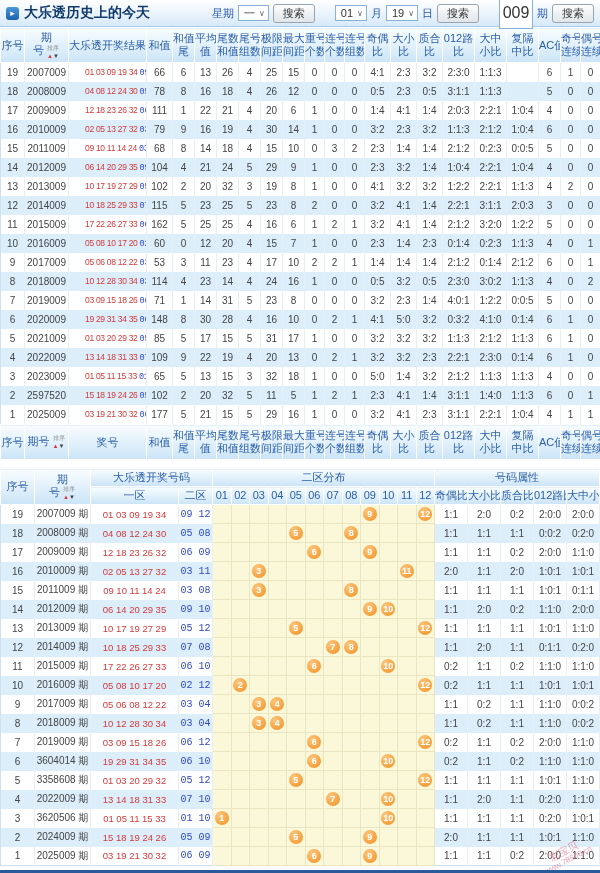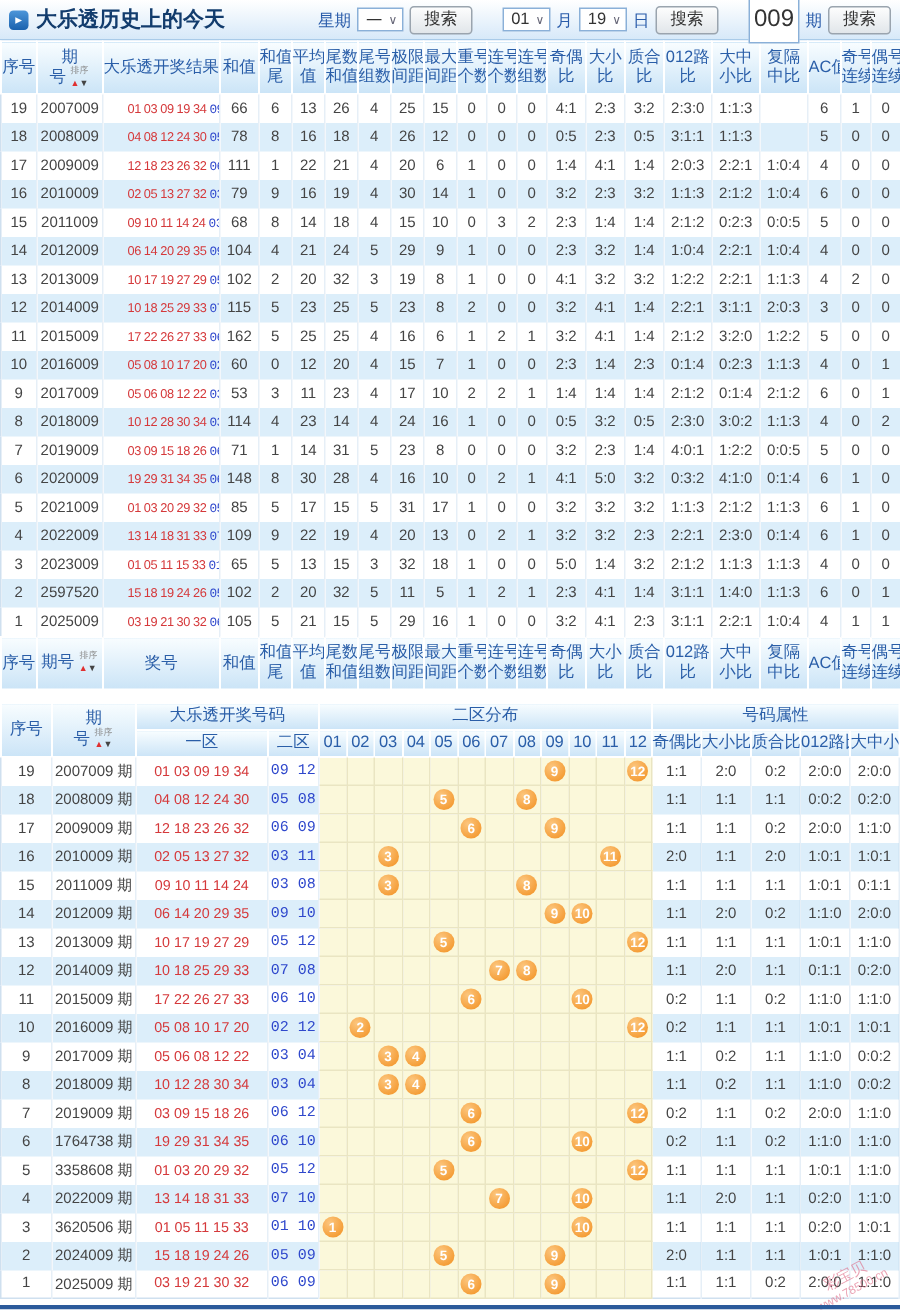--- a/index.html
+++ b/index.html
@@ -588,21 +588,21 @@
         <td>1:4:0</td>
         <td>1:1:3</td>
         <td>6</td>
         <td>0</td>
         <td>1</td>
       </tr>
       <tr>
         <td>1</td>
         <td>2025009</td>
         <td class="result"><span class="red">03 19 21 30 32</span> <span class="blue">06 09</span></td>
-        <td>105</td>
+        <td>177</td>
         <td>5</td>
         <td>21</td>
         <td>15</td>
         <td>5</td>
         <td>29</td>
         <td>16</td>
         <td>1</td>
         <td>0</td>
         <td>0</td>
         <td>3:2</td>
@@ -995,21 +995,21 @@
         <td class="dist"></td>
         <td class="dist"><span class="ball">12</span></td>
         <td>0:2</td>
         <td>1:1</td>
         <td>0:2</td>
         <td>2:0:0</td>
         <td>1:1:0</td>
       </tr>
       <tr class="alt">
         <td>6</td>
-        <td>1764738 期</td>
+        <td>3604014 期</td>
         <td class="zone1 red">19 29 31 34 35</td>
         <td class="blue">06 10</td>
         <td class="dist"></td>
         <td class="dist"></td>
         <td class="dist"></td>
         <td class="dist"></td>
         <td class="dist"></td>
         <td class="dist"><span class="ball">6</span></td>
         <td class="dist"></td>
         <td class="dist"></td>

